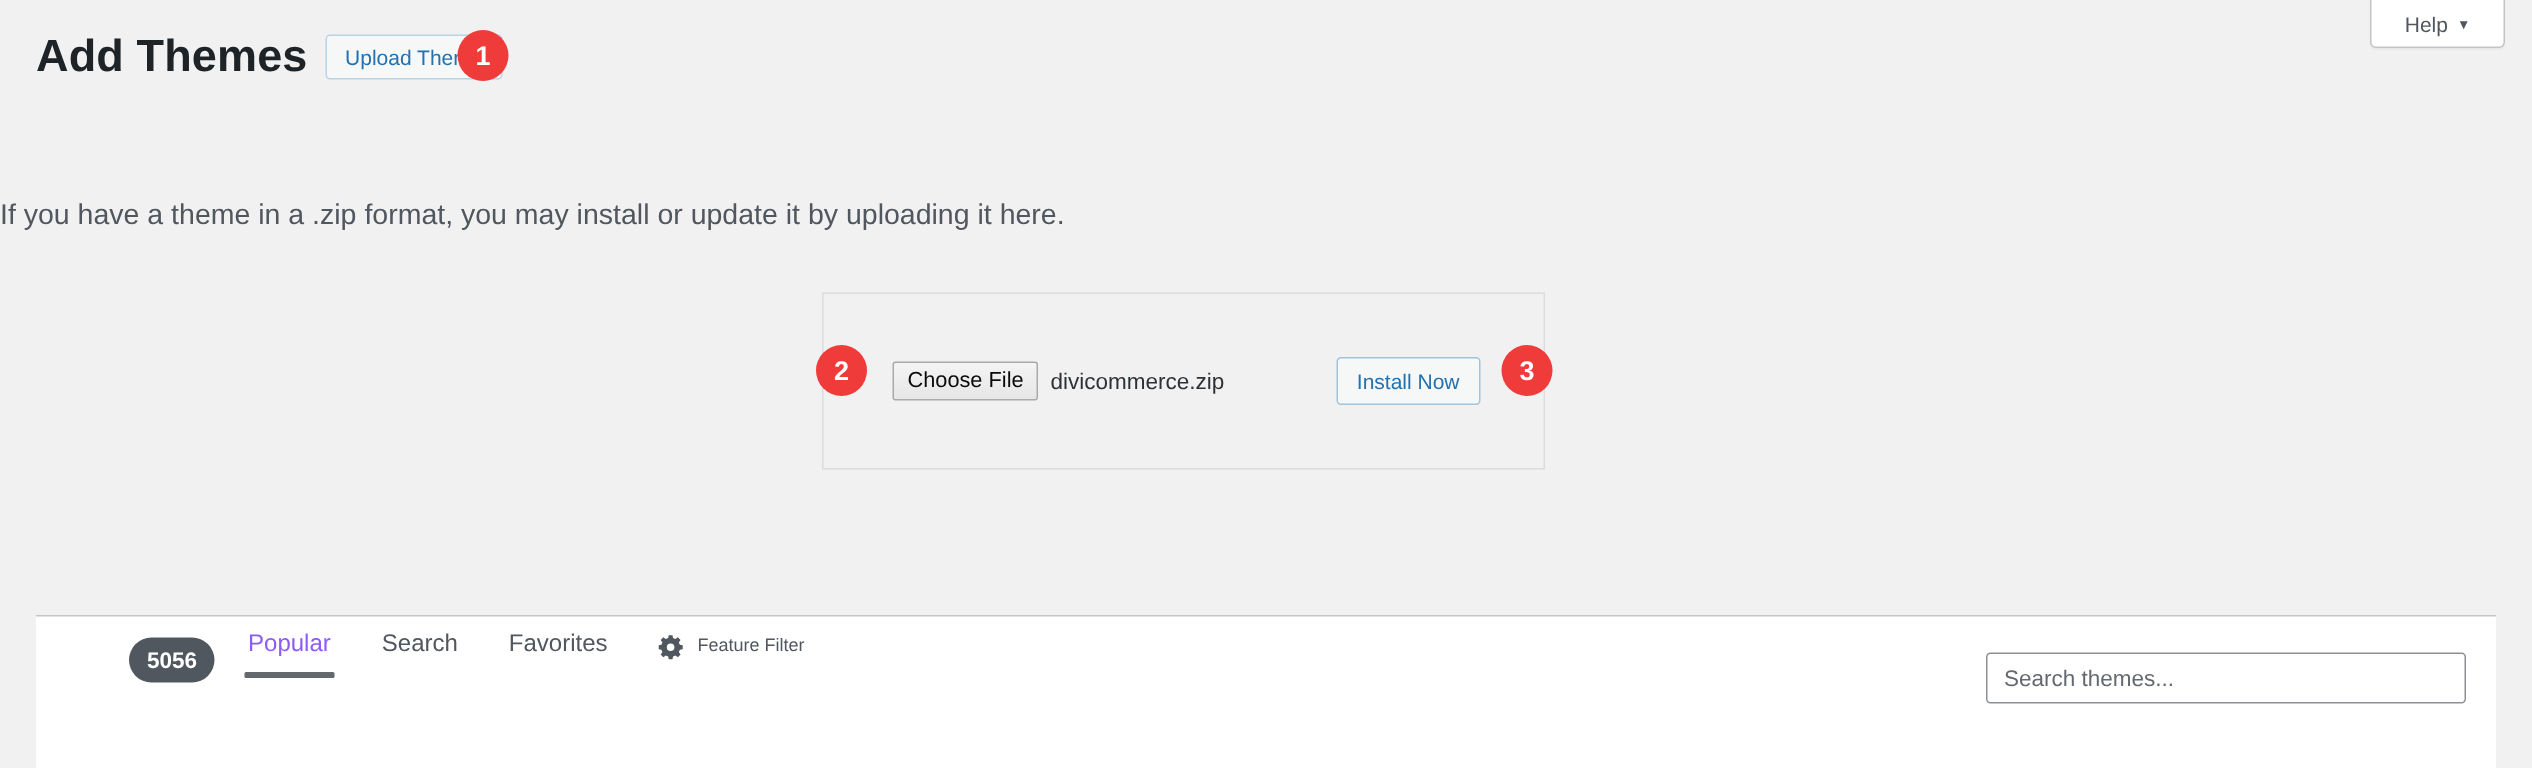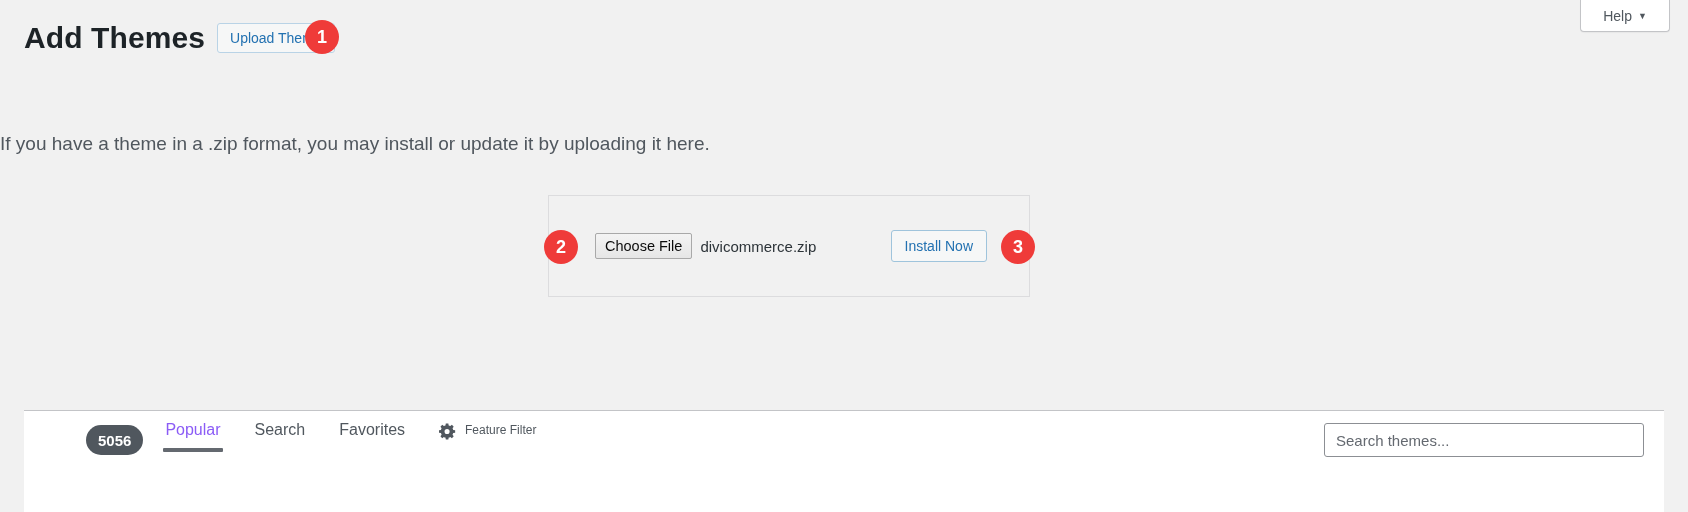--- a/index.html
+++ b/index.html
@@ -124,21 +124,21 @@
     color: #50575e;
     line-height: 1.5;
   }
 
   
   .upload-box {
     position: absolute;
     top: 195px;
     left: 548px;
     width: 482px;
-    height: 102px;
+    height: 118px;
     box-sizing: border-box;
     background: #f1f1f1;
     border: 1px solid #dcdcde;
     display: flex;
     align-items: center;
     justify-content: center;
     gap: 0;
   }
   .upload-row {
     display: flex;
@@ -270,21 +270,21 @@
   }
   .gear-icon {
     width: 17px;
     height: 17px;
     display: inline-block;
     flex: 0 0 auto;
     transform: translateY(1px);
   }
   .search-wrap {
     padding-right: 20px;
-    padding-top: 12px;
+    padding-top: 24px;
   }
   .search-input {
     width: 320px;
     height: 34px;
     box-sizing: border-box;
     padding: 0 11px;
     border: 1px solid #8c8f94;
     border-radius: 3px;
     background: #fff;
     font-size: 15px;

